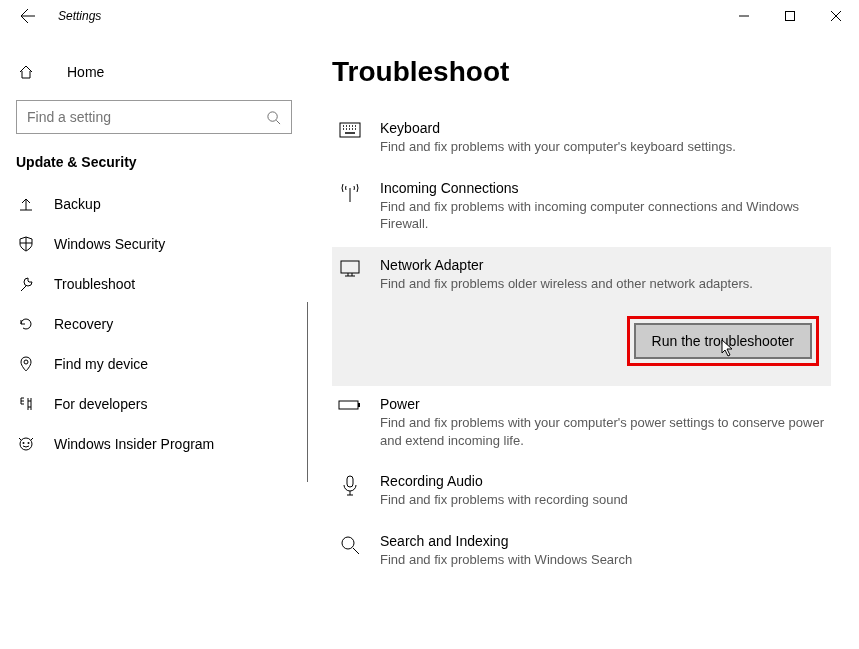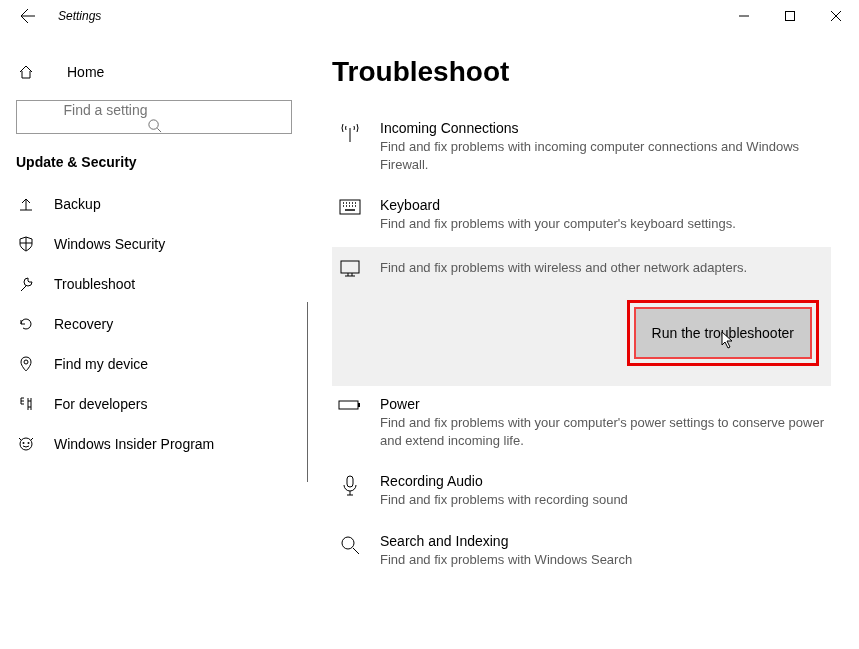--- a/index.html
+++ b/index.html
@@ -30,21 +30,20 @@
 .home-row .label { margin-left: 31px; font-size: 14px; }
 .search-wrap { margin: 12px 8px 20px 8px; }
 .search-box {
   width: 276px;
   height: 34px;
   border: 1px solid #999;
   background: #fff;
   display: flex;
   align-items: center;
   padding: 0 10px;
-  flex-direction: column;
 }
 .search-box input {
   border: none; outline: none; flex: 1; font-size: 14px; background: transparent;
   font-family: inherit; color: #666;
 }
 .section-head {
   font-weight: 600; font-size: 14px; padding: 0 16px 14px 8px;
 }
 .nav-item {
   display: flex; align-items: center; padding: 12px 8px 12px 8px; cursor: pointer;
@@ -70,21 +69,21 @@
   background: #f0f0f0;
   padding-bottom: 20px;
 }
 .run-wrap {
   display: flex; justify-content: flex-end; margin-top: 24px; padding-right: 6px;
 }
 .highlight-frame {
   border: 3px solid #e60000; padding: 4px;
 }
 .run-btn {
-  background: #ccc; border: 2px solid #ef4444; padding: 16px 16px; font-size: 14px;
+  background: #ccc; border: 2px solid #737373; padding: 8px 16px; font-size: 14px;
   font-family: inherit; cursor: pointer; position: relative;
 }
 .cursor {
   position: absolute; width: 14px; height: 18px; left: 50%; top: 50%; margin-left: -2px; margin-top: -2px;
   pointer-events: none;
 }
 svg { display: block; }
 </style>
 </head>
 <body>
@@ -200,52 +199,53 @@
       </div>
     </div>
   </div>
 
   <div class="content">
     <div class="page-title">Troubleshoot</div>
     <div class="ts-list">
 
       <div class="ts-item">
         <span class="icon">
-            <svg width="22" height="22" viewBox="0 0 22 22">
-              <path d="M11 6 V20 M7 8 A5 5 0 0 1 7 4 M15 8 A5 5 0 0 0 15 4 M4 10 A9 9 0 0 1 4 2 M18 10 A9 9 0 0 0 18 2" stroke="#000" fill="none" stroke-width="1"></path>
-            </svg>
-          </span>
-        <div class="text">
-          <div class="name">Incoming Connections</div>
-          <div class="desc">Find and fix problems with incoming computer connections and Windows Firewall.</div>
-        </div>
-      </div>
-
-      <div class="ts-item">
-        <span class="icon">
             <svg width="22" height="16" viewBox="0 0 22 16">
               <rect x="1" y="1" width="20" height="14" stroke="#000" fill="none" stroke-width="1"></rect>
               <path d="M4 4 H5 M7 4 H8 M10 4 H11 M13 4 H14 M16 4 H17 M4 7 H5 M7 7 H8 M10 7 H11 M13 7 H14 M16 7 H17 M6 11 H16" stroke="#000" stroke-width="1.5"></path>
             </svg>
           </span>
         <div class="text">
           <div class="name">Keyboard</div>
           <div class="desc">Find and fix problems with your computer's keyboard settings.</div>
         </div>
       </div>
 
+      <div class="ts-item">
+        <span class="icon">
+            <svg width="22" height="22" viewBox="0 0 22 22">
+              <path d="M11 6 V20 M7 8 A5 5 0 0 1 7 4 M15 8 A5 5 0 0 0 15 4 M4 10 A9 9 0 0 1 4 2 M18 10 A9 9 0 0 0 18 2" stroke="#000" fill="none" stroke-width="1"></path>
+            </svg>
+          </span>
+        <div class="text">
+          <div class="name">Incoming Connections</div>
+          <div class="desc">Find and fix problems with incoming computer connections and Windows Firewall.</div>
+        </div>
+      </div>
+
       <div class="ts-item selected">
         <span class="icon">
             <svg width="22" height="20" viewBox="0 0 22 20">
               <rect x="2" y="2" width="18" height="12" stroke="#000" fill="none" stroke-width="1"></rect>
               <path d="M9 14 V17 M13 14 V17 M6 17 H16" stroke="#000" stroke-width="1"></path>
             </svg>
           </span>
         <div class="text">
-          <div class="desc">Find and fix problems with wireless and other network adapters.</div>
+          <div class="name">Network Adapter</div>
+          <div class="desc">Find and fix problems older wireless and other network adapters.</div>
           <div class="run-wrap">
             <div class="highlight-frame">
               <button class="run-btn">
                 <span>Run the troubleshooter</span>
                 <svg class="cursor" width="14" height="18" viewBox="0 0 14 18">
                     <path d="M1 1 L1 14 L4 11 L7 17 L9 16 L6 10 L11 10 Z" fill="#fff" stroke="#000" stroke-width="1"></path>
                   </svg>
               </button>
             </div>
           </div>

